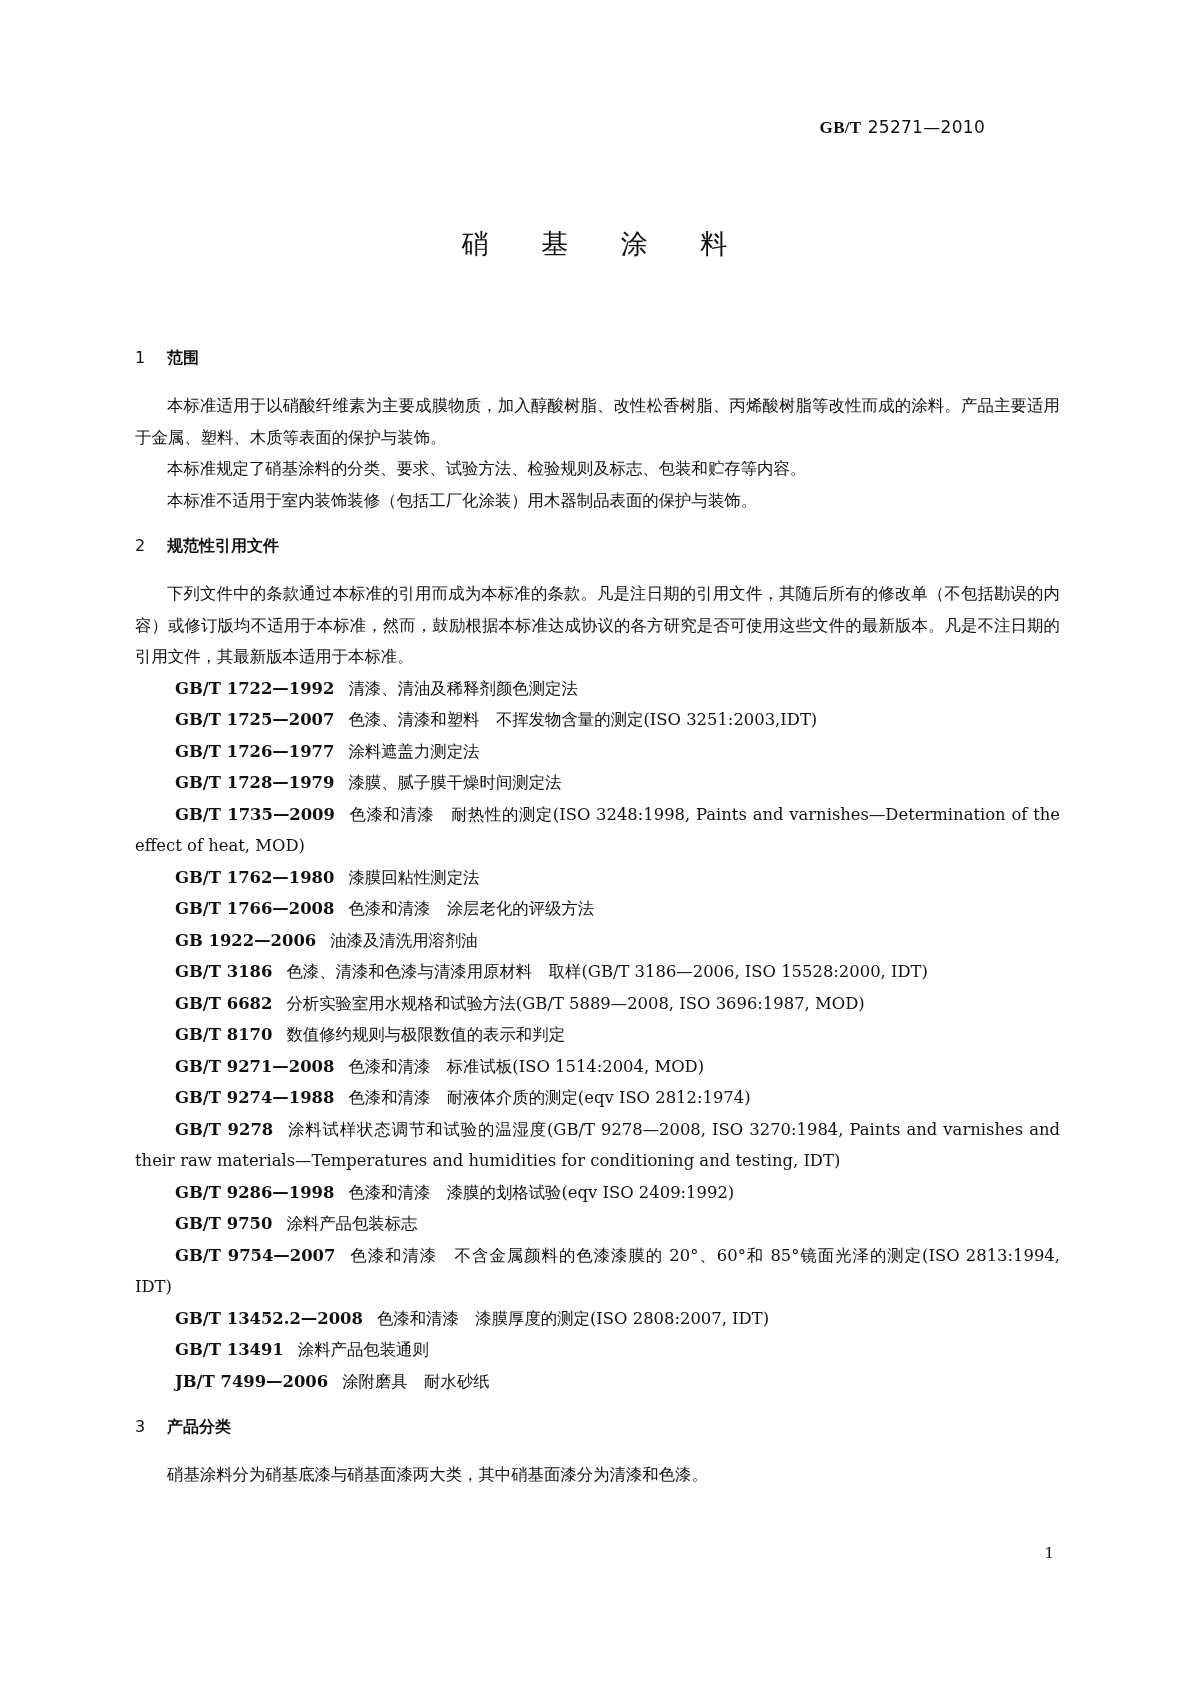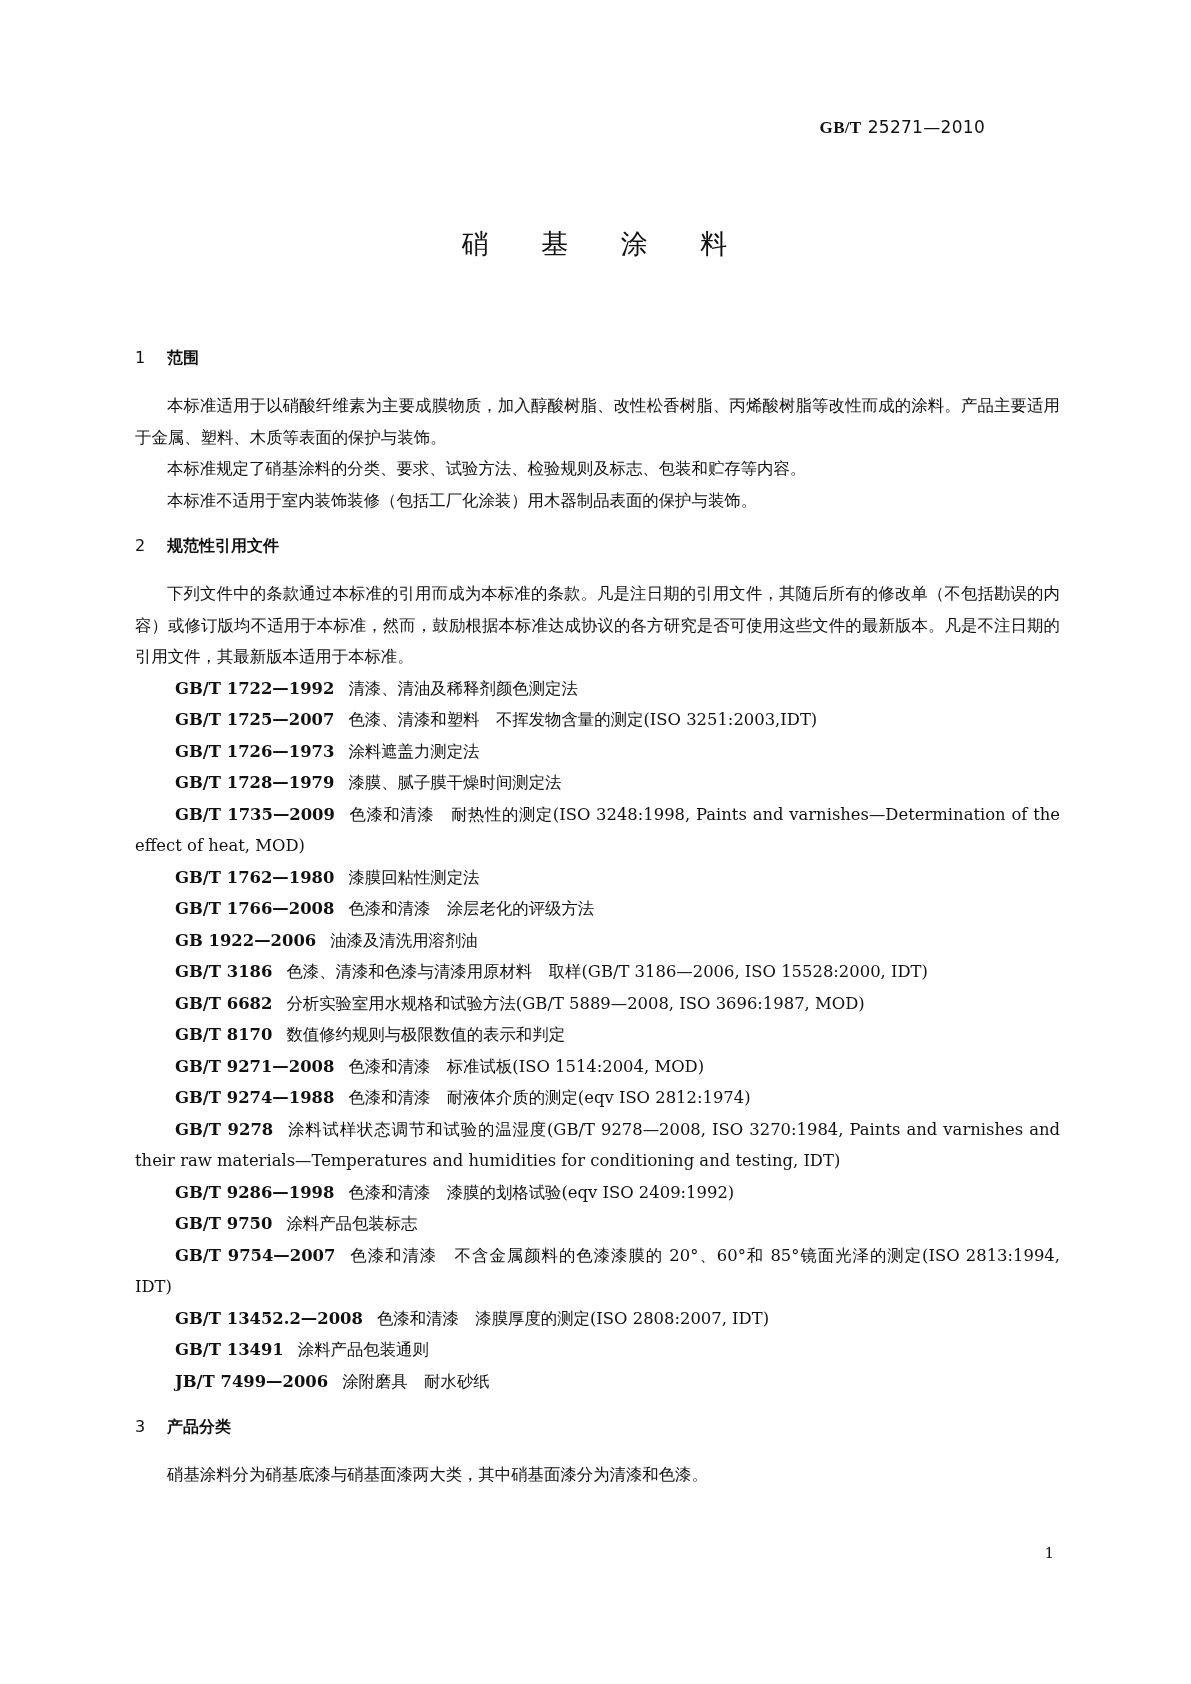--- a/index.html
+++ b/index.html
@@ -60,21 +60,21 @@
 
   <div class="sec-head">
     <span class="sn">2</span><span>规范性引用文件</span>
   </div>
   <div class="gap-head"></div>
   <p class="para">下列文件中的条款通过本标准的引用而成为本标准的条款。凡是注日期的引用文件，其随后所有的修改单（不包括勘误的内容）或修订版均不适用于本标准，然而，鼓励根据本标准达成协议的各方研究是否可使用这些文件的最新版本。凡是不注日期的引用文件，其最新版本适用于本标准。</p>
 
   <div>
     <p class="ref"><span class="rc">GB/T 1722—1992</span><span>清漆、清油及稀释剂颜色测定法</span></p>
     <p class="ref"><span class="rc">GB/T 1725—2007</span><span>色漆、清漆和塑料　不挥发物含量的测定(ISO 3251:2003,IDT)</span></p>
-    <p class="ref"><span class="rc">GB/T 1726—1973</span><span>涂料遮盖力测定法</span></p>
+    <p class="ref"><span class="rc">GB/T 1726—1977</span><span>涂料遮盖力测定法</span></p>
     <p class="ref"><span class="rc">GB/T 1728—1979</span><span>漆膜、腻子膜干燥时间测定法</span></p>
     <p class="ref"><span class="rc">GB/T 1735—2009</span><span>色漆和清漆　耐热性的测定(ISO 3248:1998, Paints and varnishes—Determination of the effect of heat, MOD)</span></p>
     <p class="ref"><span class="rc">GB/T 1762—1980</span><span>漆膜回粘性测定法</span></p>
     <p class="ref"><span class="rc">GB/T 1766—2008</span><span>色漆和清漆　涂层老化的评级方法</span></p>
     <p class="ref"><span class="rc">GB 1922—2006</span><span>油漆及清洗用溶剂油</span></p>
     <p class="ref"><span class="rc">GB/T 3186</span><span>色漆、清漆和色漆与清漆用原材料　取样(GB/T 3186—2006, ISO 15528:2000, IDT)</span></p>
     <p class="ref"><span class="rc">GB/T 6682</span><span>分析实验室用水规格和试验方法(GB/T 5889—2008, ISO 3696:1987, MOD)</span></p>
     <p class="ref"><span class="rc">GB/T 8170</span><span>数值修约规则与极限数值的表示和判定</span></p>
     <p class="ref"><span class="rc">GB/T 9271—2008</span><span>色漆和清漆　标准试板(ISO 1514:2004, MOD)</span></p>
     <p class="ref"><span class="rc">GB/T 9274—1988</span><span>色漆和清漆　耐液体介质的测定(eqv ISO 2812:1974)</span></p>

